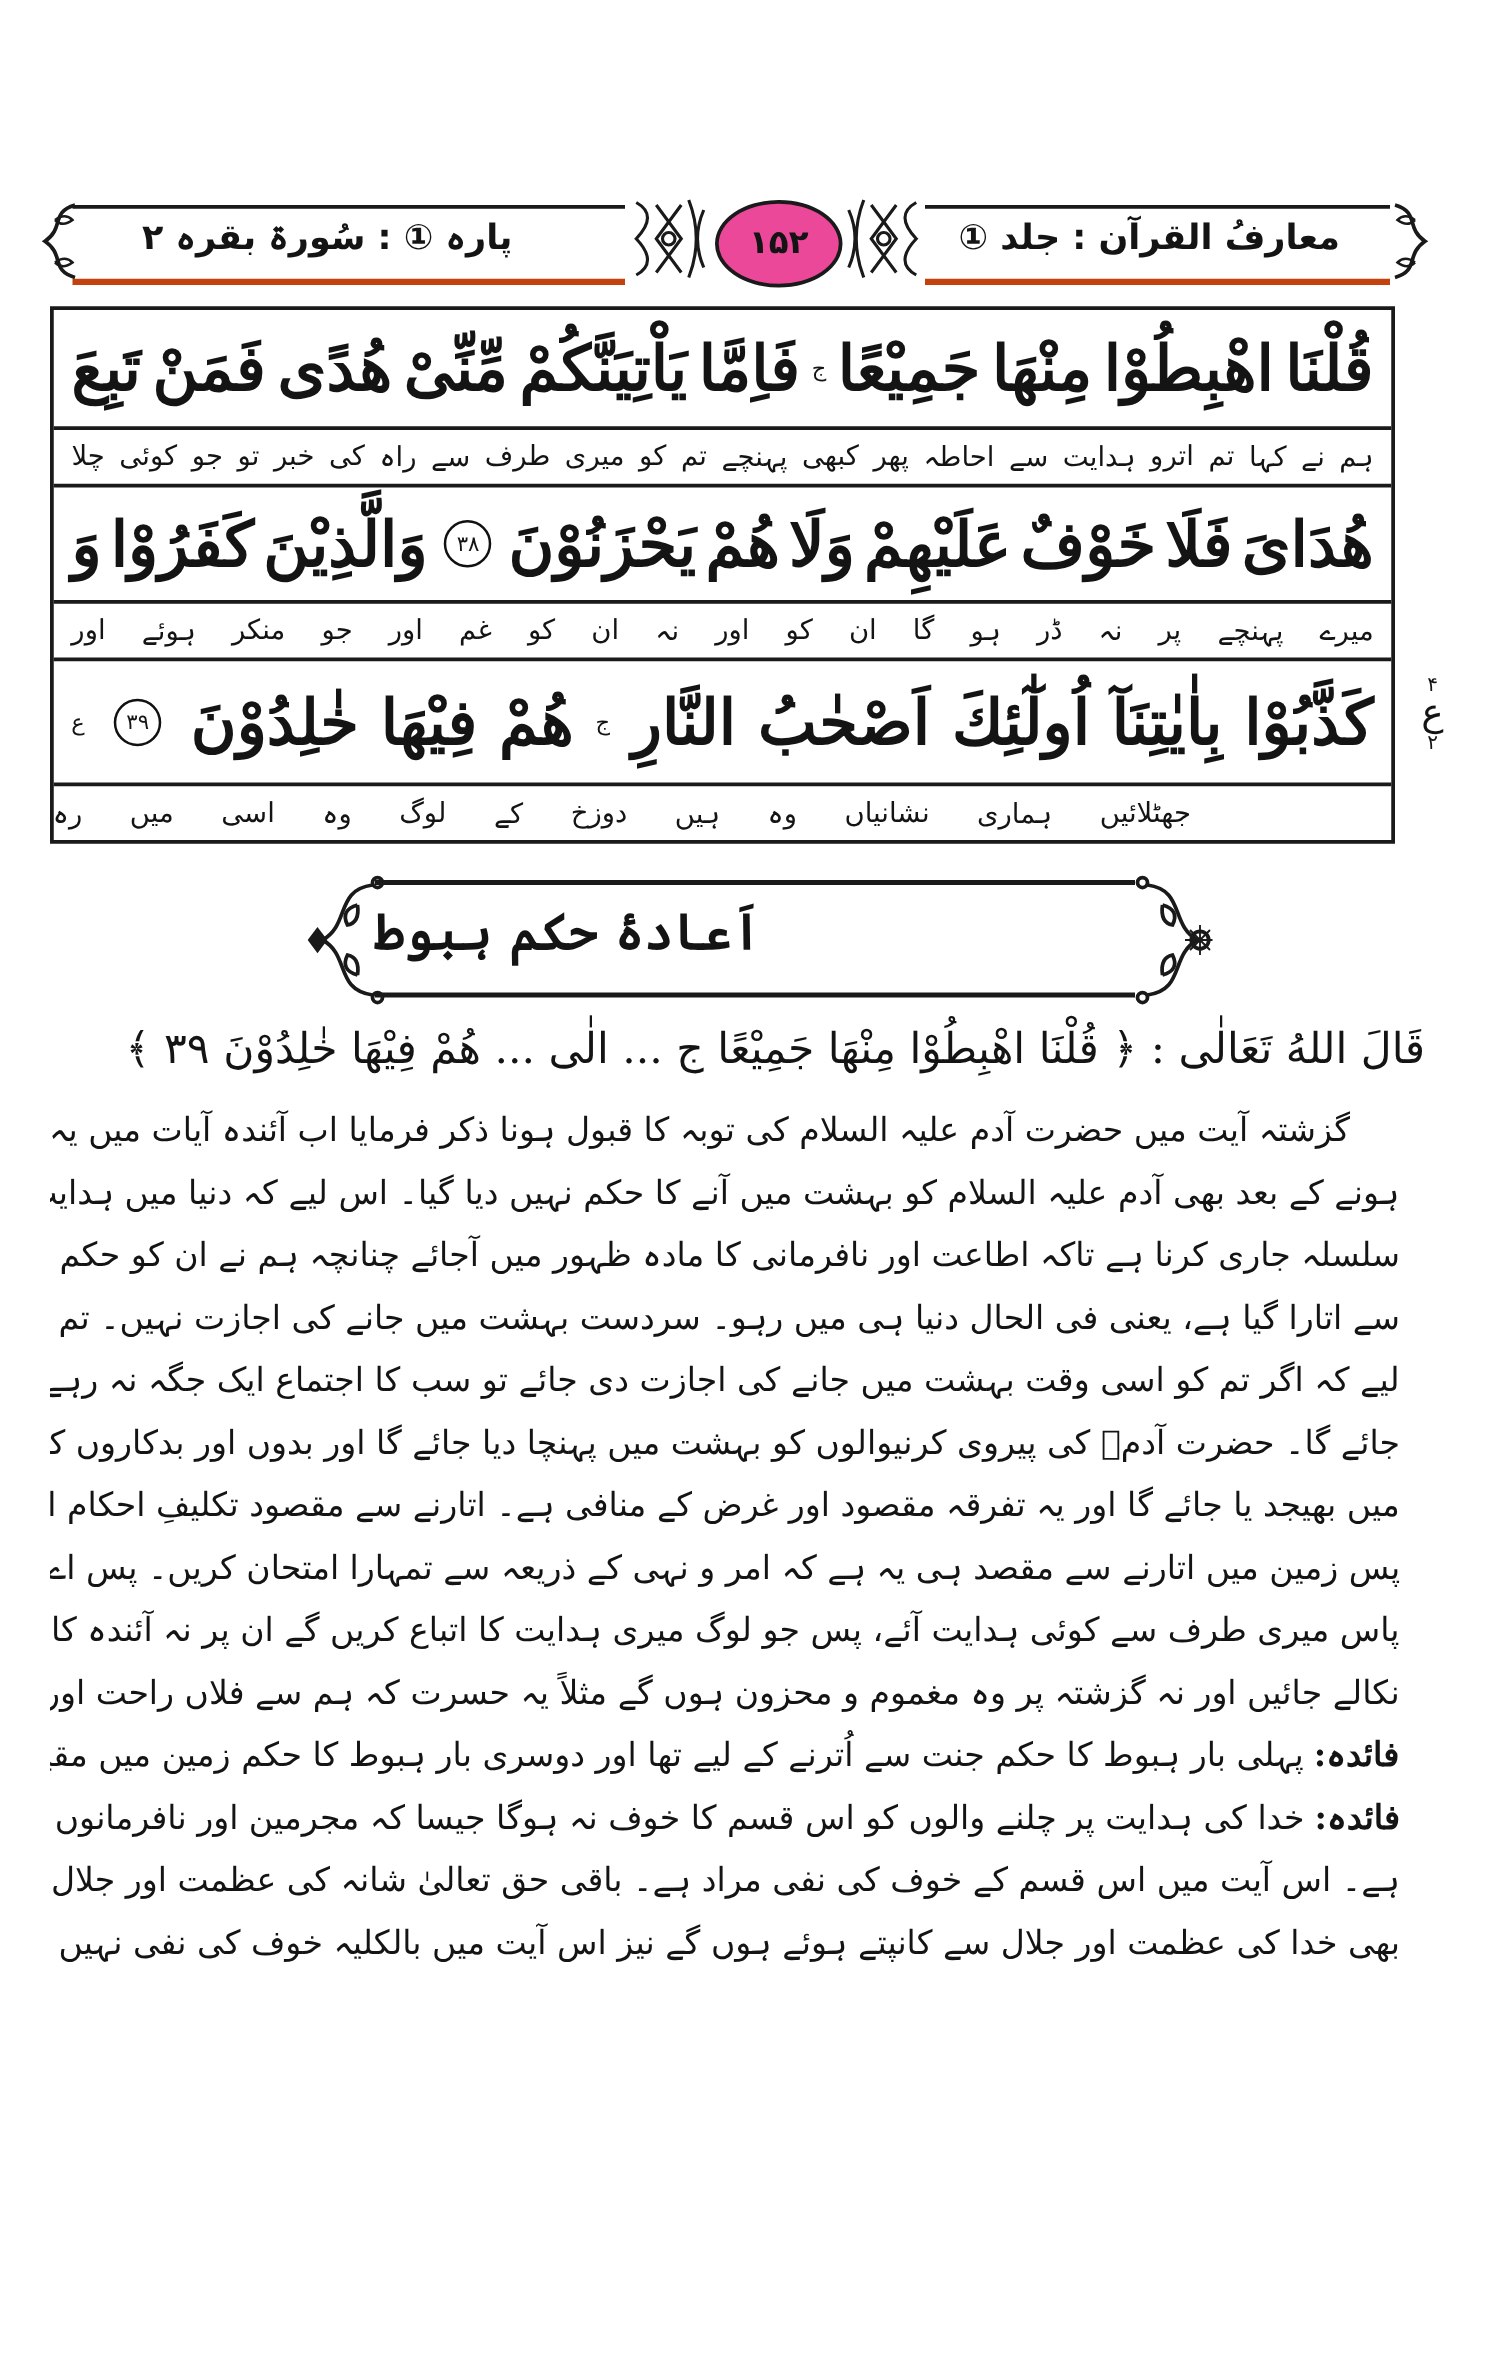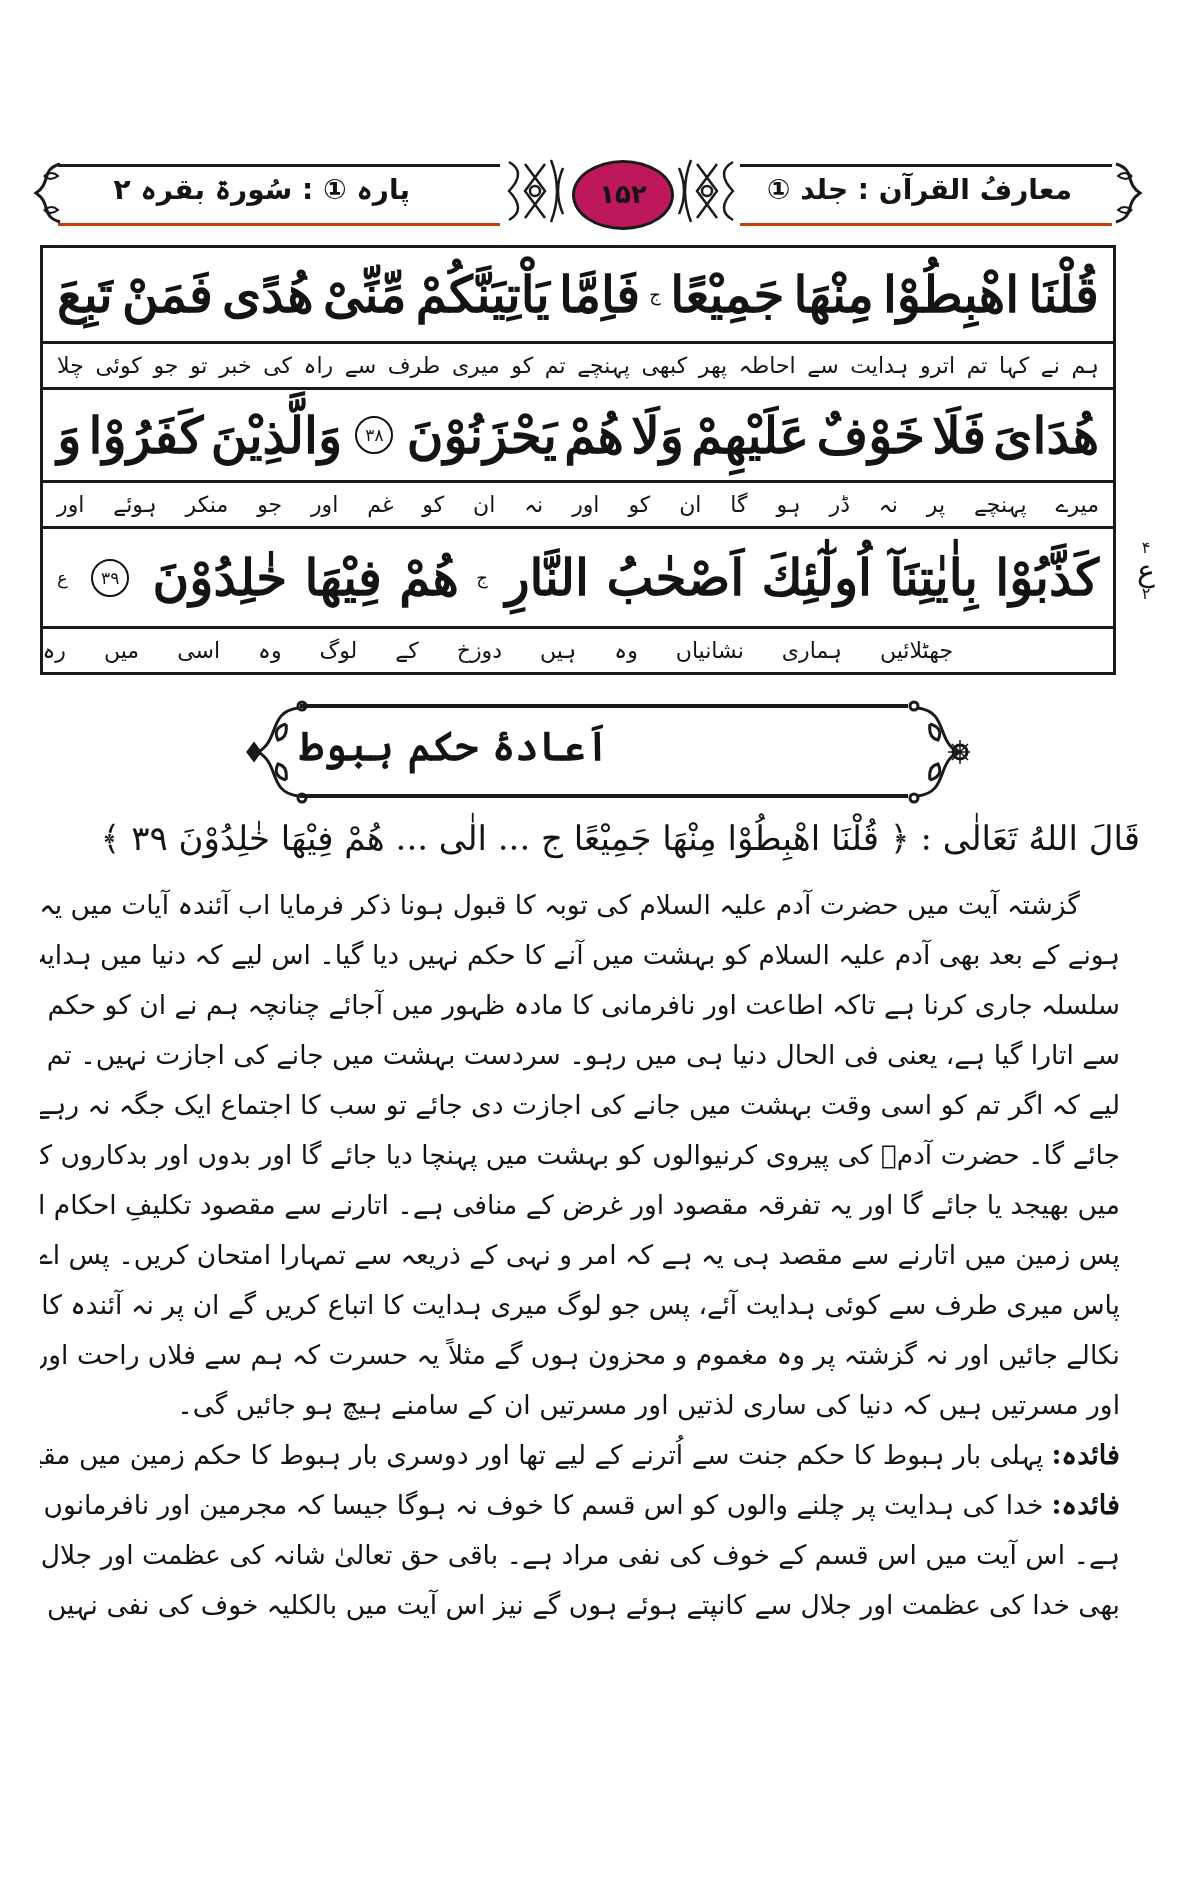--- a/index.html
+++ b/index.html
@@ -1,29 +1,29 @@
 <!DOCTYPE html>
 <html><head>
 <meta charset="utf-8">
 <style>
   html, body { margin:0; padding:0; background:#ffffff; }
   body { width:1192px; height:1891px; position:relative; overflow:hidden;
          font-family:"DejaVu Sans", sans-serif; color:#141414; }
 
   
-  .hdr-band { position:absolute; top:164px; height:56px; border-top:3px solid #1a1a1a; border-bottom:3px solid #c2410c; }
+  .hdr-band { position:absolute; top:164px; height:56px; border-top:3px solid #1a1a1a; border-bottom:5px solid #c2410c; }
   .hdr-left  { left:58px;  width:442px; }
   .hdr-right { left:740px; width:372px; }
   .hdr-text { position:absolute; top:6px; font-size:28px; direction:rtl; white-space:nowrap; font-weight:bold; }
   .hdr-left .hdr-text  { right:90px; }
   .hdr-right .hdr-text { right:40px; }
   .orn-end { position:absolute; top:160px; width:34px; height:66px; }
   .orn-mid { position:absolute; top:154px; left:505px; width:232px; height:74px; }
   .page-no { position:absolute; top:160px; left:572px; width:96px; height:64px;
-             border:3px solid #1a1a1a; border-radius:50%; background:#be185d;
+             border:3px solid #1a1a1a; border-radius:50%; background:#ec4899;
              text-align:center; line-height:62px; font-size:26px; font-weight:bold; }
 
   
   .vtable { position:absolute; left:40px; top:245px; width:1076px; border:3px solid #1a1a1a; box-sizing:border-box; }
   .vrow { border-top:3px solid #1a1a1a; box-sizing:border-box; direction:rtl; display:flex; align-items:center; padding:0 14px; overflow:hidden; }
   .vrow:first-child { border-top:none; }
   .verse { height:93px; font-family:"DejaVu Serif", serif; font-size:50px; font-weight:bold; justify-content:space-between; white-space:nowrap; }
   .verse.tall { height:100px; }
   .trans { height:46px; font-size:22px; justify-content:space-between; white-space:nowrap; }
   .trans.last { justify-content:flex-start; gap:38px; padding-right:160px; }
@@ -222,21 +222,20 @@
     <span class="line" style="padding-right:40px;">گزشتہ آیت میں حضرت آدم علیہ السلام کی توبہ کا قبول ہونا ذکر فرمایا اب آئندہ آیات میں یہ ارشاد فرماتے ہیں: کہ توبہ قبول</span>
     <span class="line">ہونے کے بعد بھی آدم علیہ السلام کو بہشت میں آنے کا حکم نہیں دیا گیا۔ اس لیے کہ دنیا میں ہدایت اور حضرات انبیاء و مرسلین کی بعثت کا</span>
     <span class="line">سلسلہ جاری کرنا ہے تاکہ اطاعت اور نافرمانی کا مادہ ظہور میں آجائے چنانچہ ہم نے ان کو حکم دیا کہ تم فی الحال اسی جگہ رہو جہاں تم کو بہشت</span>
     <span class="line">سے اتارا گیا ہے، یعنی فی الحال دنیا ہی میں رہو۔ سردست بہشت میں جانے کی اجازت نہیں۔ تم سب کے سب فی الحال اسی جگہ رہو اس</span>
     <span class="line">لیے کہ اگر تم کو اسی وقت بہشت میں جانے کی اجازت دی جائے تو سب کا اجتماع ایک جگہ نہ رہے گا، تمہارا یکجائی اجتماع مبدل بہ تفرقہ ہو</span>
     <span class="line">جائے گا۔ حضرت آدمؑ کی پیروی کرنیوالوں کو بہشت میں پہنچا دیا جائے گا اور بدوں اور بدکاروں کو یا تو یہیں چھوڑ دیا جائے گا یا پھر دوزخ</span>
     <span class="line">میں بھیجد یا جائے گا اور یہ تفرقہ مقصود اور غرض کے منافی ہے۔ اتارنے سے مقصود تکلیفِ احکام اور اطاعت اور فرمانبرداری کا امتحان ہے</span>
     <span class="line">پس زمین میں اتارنے سے مقصد ہی یہ ہے کہ امر و نہی کے ذریعہ سے تمہارا امتحان کریں۔ پس اے اولادِ آدم خوب سمجھ لو اگر تمہارے</span>
     <span class="line">پاس میری طرف سے کوئی ہدایت آئے، پس جو لوگ میری ہدایت کا اتباع کریں گے ان پر نہ آئندہ کا کوئی ڈر ہوگا کہ مثلاً یہاں سے</span>
     <span class="line">نکالے جائیں اور نہ گزشتہ پر وہ مغموم و محزون ہوں گے مثلاً یہ حسرت کہ ہم سے فلاں راحت اور لذت فوت ہوگئی وہاں پہنچ کر ایسی لذتیں</span>
-    <span class="line short">اور مسرتیں ہیں کہ دنیا کی ساری لذتیں اور مسرتیں ان کے سامنے ہیچ ہو جائیں گی۔</span>
   </p>
   <p>
     <span class="line short"><span class="fayda-label">فائدہ:</span><span>پہلی بار ہبوط کا حکم جنت سے اُترنے کے لیے تھا اور دوسری بار ہبوط کا حکم زمین میں مقیم رہنے کے لیے ہے۔</span></span>
   </p>
   <p>
     <span class="line"><span class="fayda-label">فائدہ:</span><span>خدا کی ہدایت پر چلنے والوں کو اس قسم کا خوف نہ ہوگا جیسا کہ مجرمین اور نافرمانوں کو ہوتا ہے کہ دیکھئے اس جرم کی اب کیا سزا ملتی</span></span>
     <span class="line">ہے۔ اس آیت میں اس قسم کے خوف کی نفی مراد ہے۔ باقی حق تعالیٰ شانہ کی عظمت اور جلال کا خوف وہ سب پر طاری ہوگا انبیاء و مرسلین</span>
     <span class="line">بھی خدا کی عظمت اور جلال سے کانپتے ہوئے ہوں گے نیز اس آیت میں بالکلیہ خوف کی نفی نہیں کی گئی بلکہ خوف کے احاطہ اور استیلاء کی</span>
   </p>
 </div>

